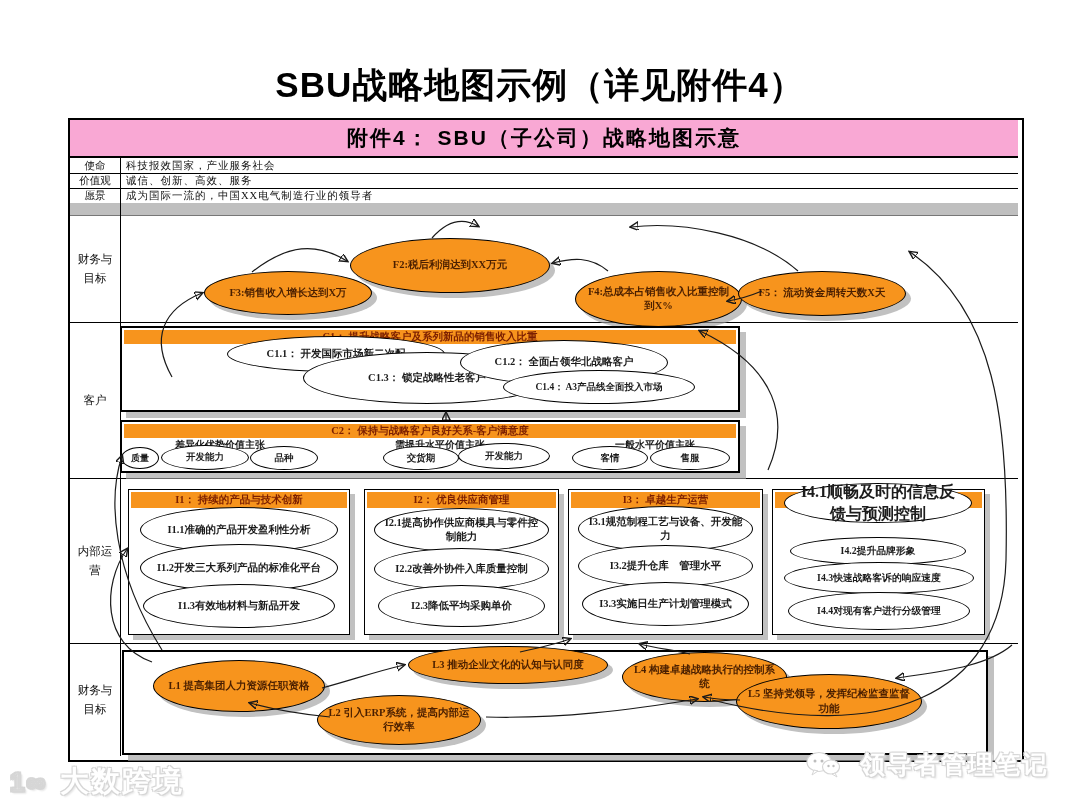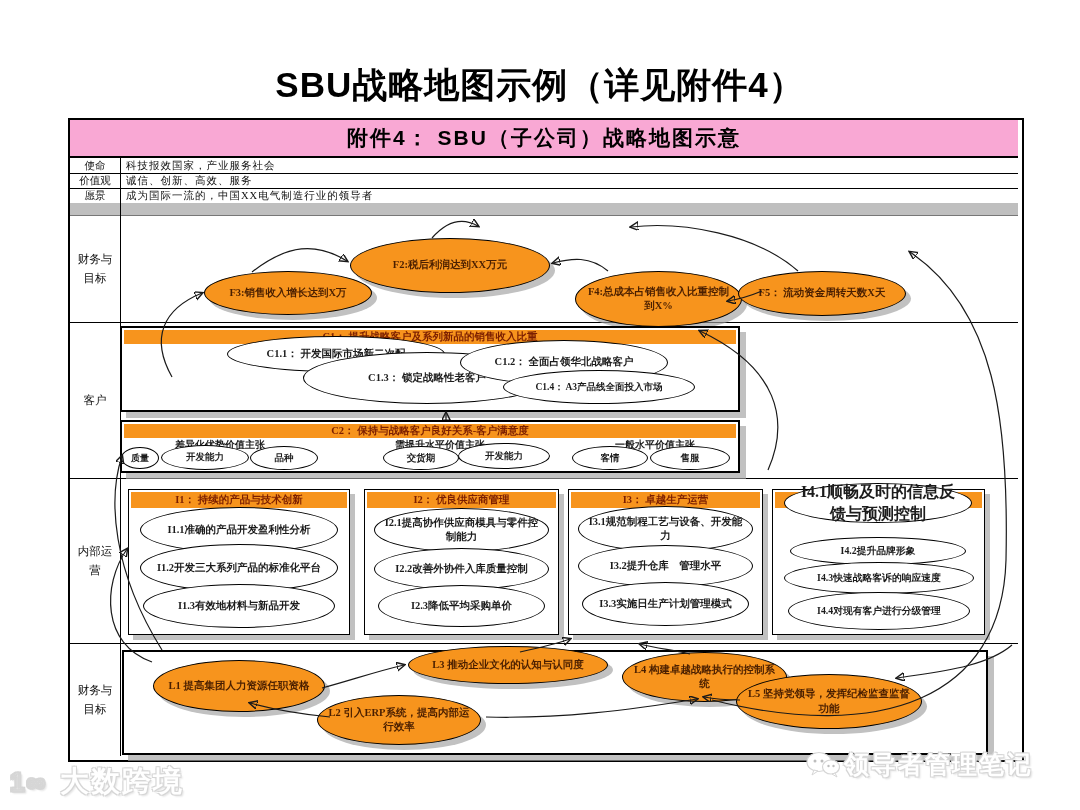--- a/index.html
+++ b/index.html
@@ -38,21 +38,21 @@
   .i-head{height:16px;font-size:10.5px;text-align:center;}
   .grouplabel{position:absolute;font-family:"Liberation Serif",serif;font-size:10px;color:#1c1c1c;
     font-weight:bold;text-align:center;}
   
   #arrows{position:absolute;left:0;top:0;width:1080px;height:810px;pointer-events:none;}
   #arrows path{fill:none;stroke:#1a1a1a;stroke-width:1.2;}
   
   .wm{position:absolute;color:#fff;font-weight:bold;
     text-shadow:-1px -1px 0 #d6d6d6,1px -1px 0 #d6d6d6,-1px 1px 0 #d6d6d6,1px 1px 0 #d6d6d6,2px 2px 2px #e3e3e3;}
   #wm-left{left:10px;top:762px;font-size:29px;display:flex;align-items:center;gap:6px;letter-spacing:2px;}
-  #wm-right{left:806px;top:748px;font-size:25px;display:flex;align-items:center;gap:4px;letter-spacing:2px;}
+  #wm-right{left:806px;top:748px;font-size:25px;display:flex;align-items:center;gap:20px;letter-spacing:2px;}
 </style>
 </head>
 <body>
 
 <div id="canvas">
 
   <div id="page-title">SBU战略地图示例（详见附件4）</div>
 
   <div id="outer"></div>
   <div id="banner">附件4：  SBU（子公司）战略地图示意</div>

